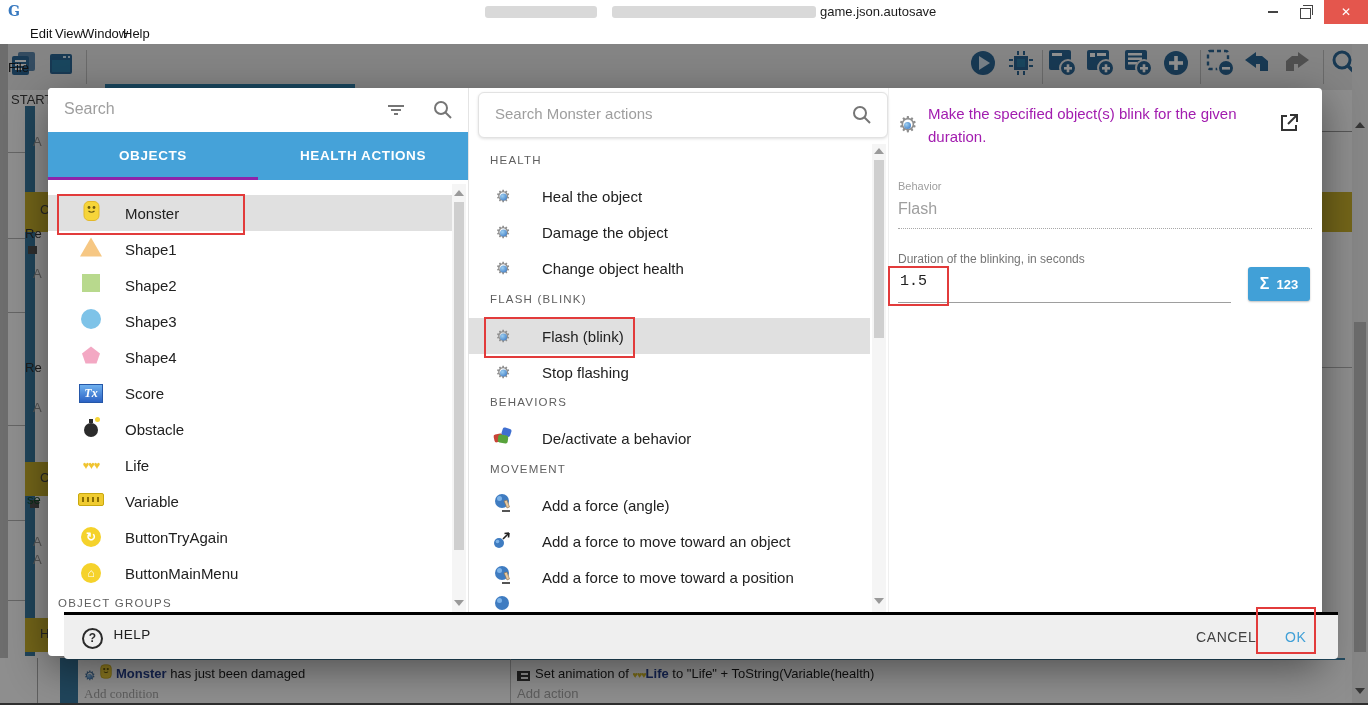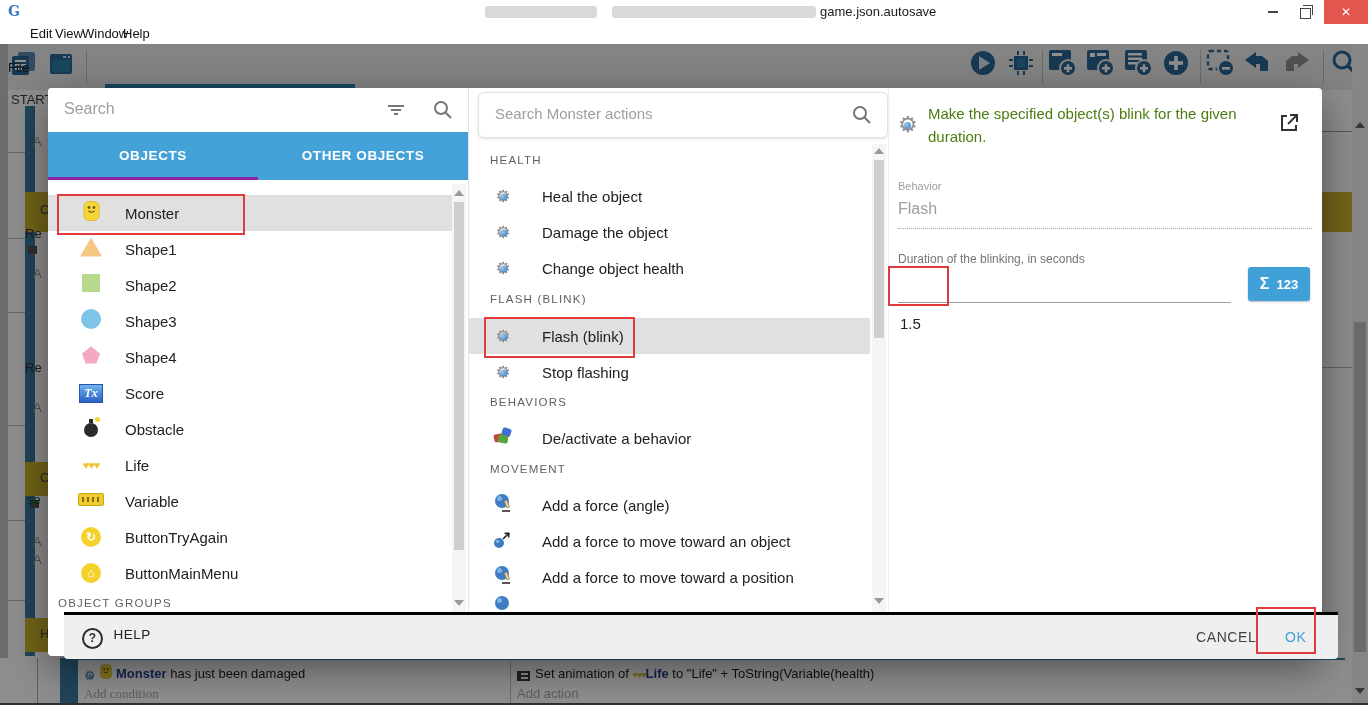--- a/index.html
+++ b/index.html
@@ -63,26 +63,26 @@
   .oicon{position:absolute;left:30px;top:50%;transform:translateY(-50%);width:26px;text-align:center;}
   .olabel{position:absolute;left:77px;top:50%;transform:translateY(-50%);font-size:15px;color:#212121;}
   .acticon{position:absolute;left:22px;top:50%;transform:translateY(-50%);width:26px;text-align:center;}
   .actlabel{position:absolute;left:74px;top:50%;transform:translateY(-50%);font-size:15px;color:#212121;}
   .sechead{font-size:11.5px;letter-spacing:1.2px;color:#5f5f5f;}
   .panel-div{width:1px;background:#e4e4e4;}
   .actrow{left:420px;width:402px;height:36px;}
   .actrow.sel{background:#e0e0e0;}
   .search-mid{left:430px;top:4px;width:408px;height:44px;background:#fff;border:1px solid #e2e2e2;border-radius:6px;box-shadow:0 1px 3px rgba(0,0,0,.12);}
   
-  .desc{font-size:15px;line-height:23px;color:#4d7c0f;}
+  .desc{font-size:15px;line-height:23px;color:#a21caf;}
   .flabel{font-size:11px;color:#9e9e9e;}
   .fvalue-dim{font-size:16px;color:#9e9e9e;}
   .dotline{border-bottom:1px dotted #a8a8a8;height:1px;}
   .solidline{border-bottom:1px solid #9e9e9e;height:1px;}
-  .mono{font-family:Liberation Sans, sans-serif;margin-top:42px;}
+  .mono{font-family:Liberation Mono, monospace;}
   .exprbtn{background:#41a0d7;border:none;border-radius:3px;color:#fff;font-weight:bold;cursor:pointer;
            display:flex;align-items:center;justify-content:center;gap:7px;box-shadow:0 1px 2px rgba(0,0,0,.25);}
   
   .footer{left:16px;top:524px;width:1274px;height:44px;background:#efefef;border-top:3px solid #000000;border-radius:0 0 4px 4px;}
   .helpq{display:inline-block;width:17px;height:17px;border:2px solid #2b2b2b;border-radius:50%;text-align:center;
          line-height:17px;font-size:12px;font-weight:bold;color:#2b2b2b;}
   .btn-text{background:none;border:none;font-size:14px;letter-spacing:.6px;cursor:pointer;font-family:"Liberation Sans",sans-serif;}
   
   .ann{border:2px solid #e23b3b;z-index:30;}
   
@@ -304,21 +304,21 @@
     <span class="abs" style="left:384px;top:11px;">
       <svg width="22" height="22">
           <circle cx="9" cy="9" r="6" fill="none" stroke="#757575" stroke-width="2"></circle>
           <line x1="13.5" y1="13.5" x2="19" y2="19" stroke="#757575" stroke-width="2"></line>
         </svg>
     </span>
   </div>
 
   <div class="dlg tabbar">
     <div class="abs tab" style="left:0;width:210px;">OBJECTS</div>
-    <div class="abs tab" style="left:210px;width:210px;">OTHER OBJECTS</div>
+    <div class="abs tab" style="left:210px;width:210px;">HEALTH ACTIONS</div>
   </div>
   <div class="dlg tab-underline"></div>
 
   <div class="dlg objrow sel" style="top:107px;">
     <span class="oicon"><svg width="17" height="21" viewBox="0 0 17 21">
           <rect x="1" y="1" width="15" height="19" rx="5" fill="#f6d53a" stroke="#e3b82a"></rect>
           <circle cx="6" cy="7" r="1.4" fill="#6a5a10"></circle>
           <circle cx="11" cy="7" r="1.4" fill="#6a5a10"></circle>
           <path d="M5.5 10.5q3 2.5 6 0" stroke="#6a5a10" stroke-width="1.2" fill="none"></path>
         </svg></span>

